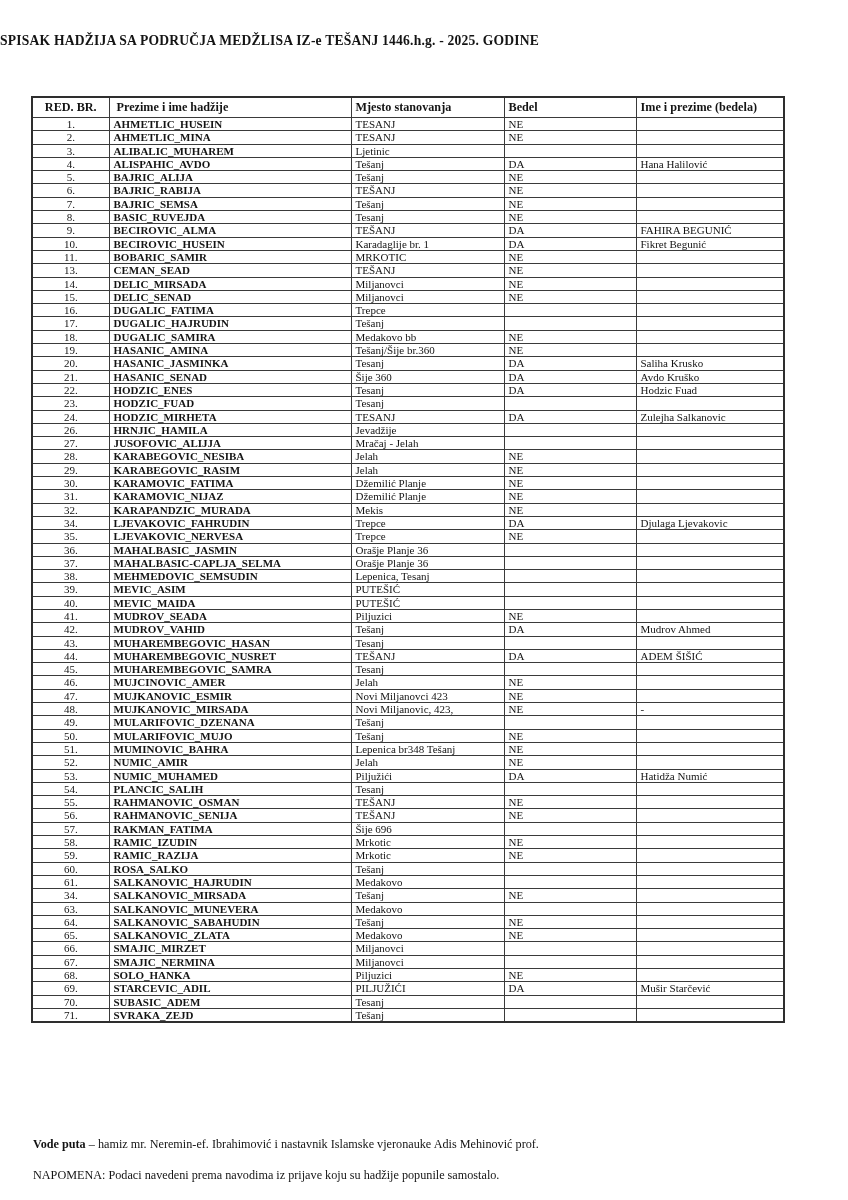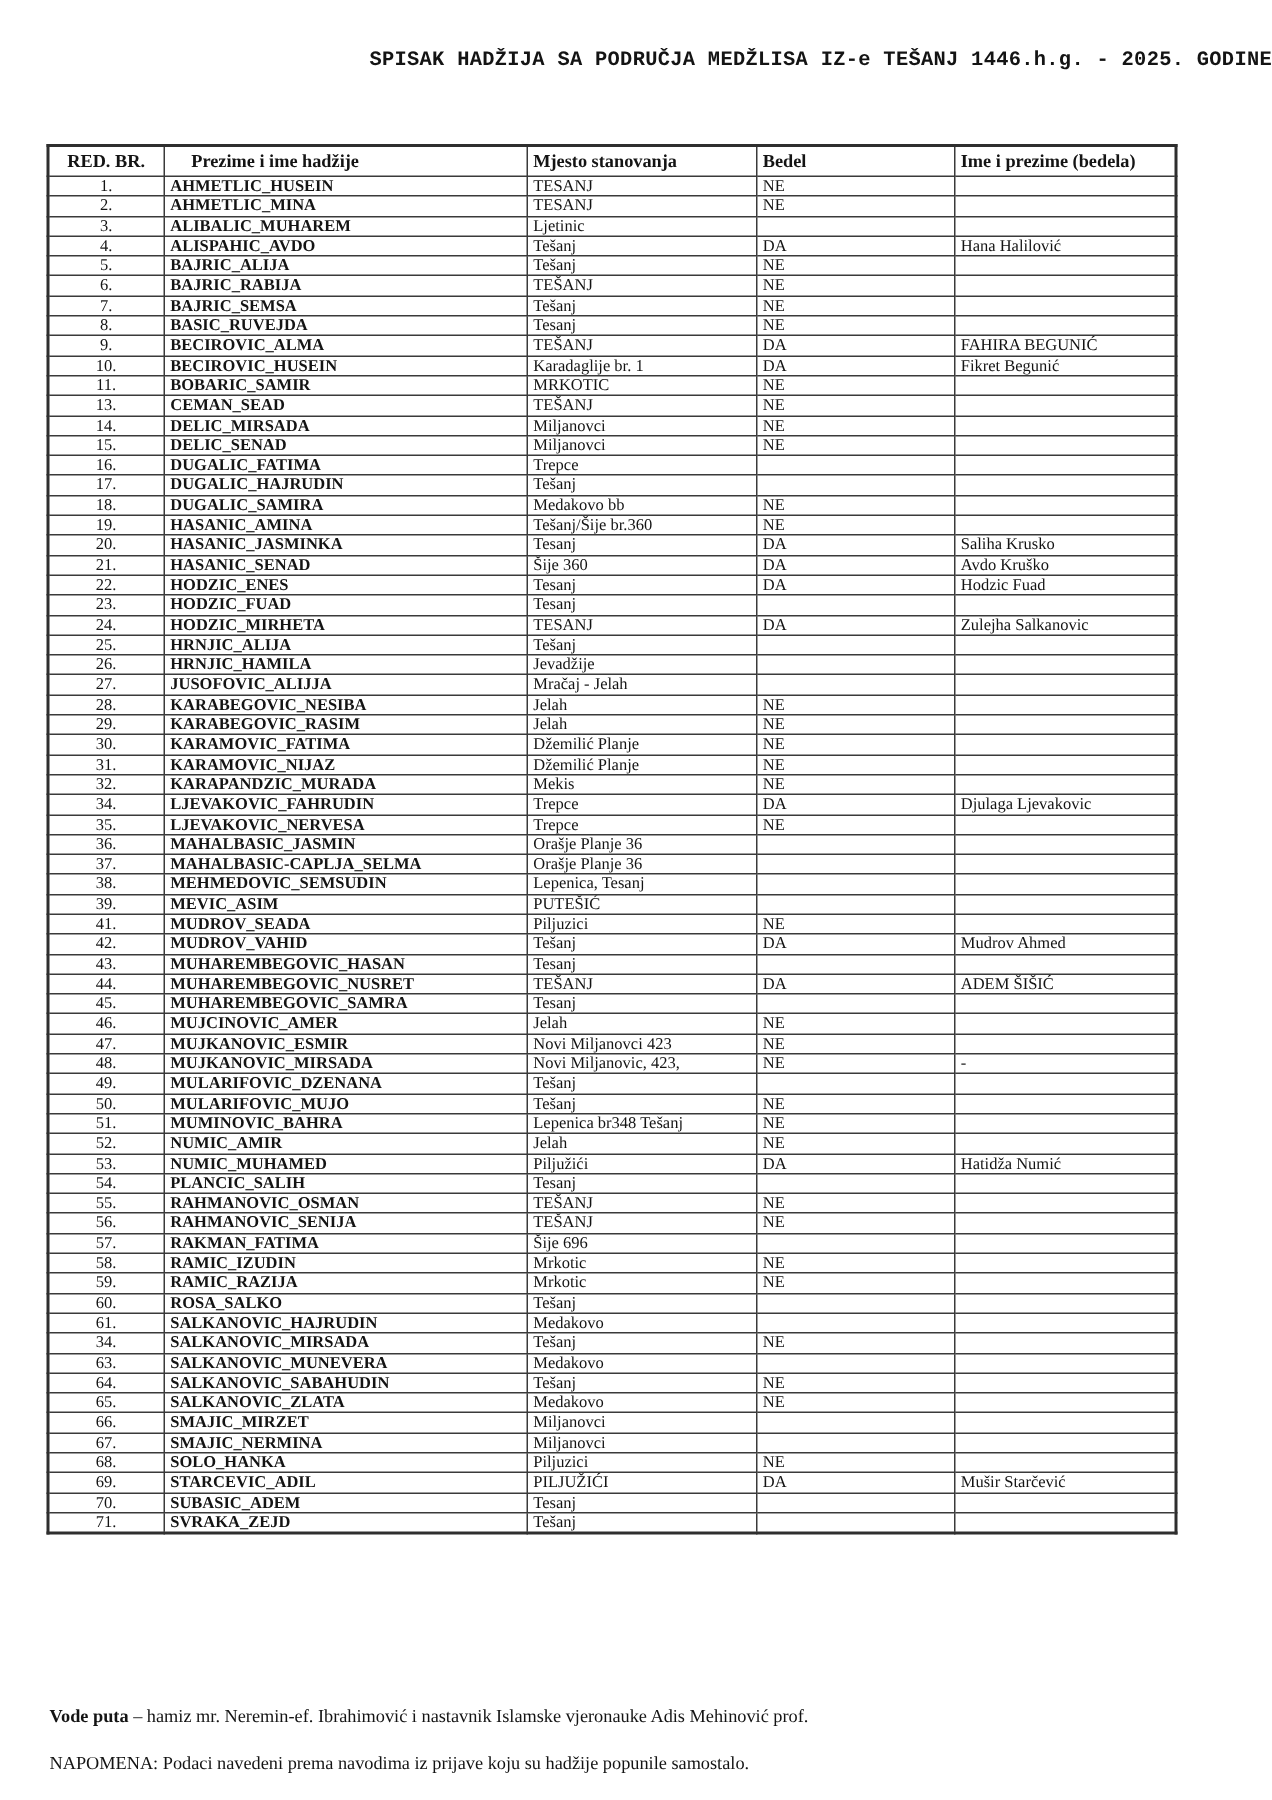--- a/index.html
+++ b/index.html
@@ -13,26 +13,25 @@
     color: #141414;
   }
   .page {
     position: relative;
     width: 848px;
     height: 1200px;
     background: #ffffff;
   }
   .doc-title {
     margin-top: 33px;
-    text-align: right;
+    text-align: left;
     font-weight: bold;
     font-size: 13.6px;
     letter-spacing: 0.2px;
     line-height: 16px;
-    font-family: Liberation Mono, monospace;
   }
   table.hadzije {
     position: absolute;
     left: 31px;
     top: 63px;
     width: 754px;
     border-collapse: collapse;
     table-layout: fixed;
     border: 2px solid #2e2e2e;
   }
@@ -44,21 +43,21 @@
     vertical-align: middle;
   }
   table.hadzije th {
     font-size: 12.2px;
     font-weight: bold;
     text-align: left;
     height: 19px;
     line-height: 19px;
   }
   table.hadzije th.col-num { text-align: center; }
-  table.hadzije th.col-name { padding-left: 18px; }
+  table.hadzije th.col-name { padding-left: 7px; }
   table.hadzije td {
     font-size: 11px;
     height: 12.3px;
     line-height: 12.3px;
   }
   td.col-num { text-align: center; font-size: 10.5px; }
   td.col-name { font-weight: bold; padding-left: 9px; font-size: 11.3px; }
   td.col-place { padding-left: 5px; }
   td.col-bedel { padding-left: 5px; }
   td.col-bedela { padding-left: 5px; }
@@ -256,27 +255,20 @@
           <td class="col-bedela"></td>
         </tr>
         <tr>
           <td class="col-num">24.</td>
           <td class="col-name">HODZIC_MIRHETA</td>
           <td class="col-place">TESANJ</td>
           <td class="col-bedel">DA</td>
           <td class="col-bedela">Zulejha Salkanovic</td>
         </tr>
         <tr>
-          <td class="col-num">25.</td>
-          <td class="col-name">HRNJIC_ALIJA</td>
-          <td class="col-place">Tešanj</td>
-          <td class="col-bedel"></td>
-          <td class="col-bedela"></td>
-        </tr>
-        <tr>
           <td class="col-num">26.</td>
           <td class="col-name">HRNJIC_HAMILA</td>
           <td class="col-place">Jevadžije</td>
           <td class="col-bedel"></td>
           <td class="col-bedela"></td>
         </tr>
         <tr>
           <td class="col-num">27.</td>
           <td class="col-name">JUSOFOVIC_ALIJJA</td>
           <td class="col-place">Mračaj - Jelah</td>
@@ -349,20 +341,27 @@
         <tr>
           <td class="col-num">38.</td>
           <td class="col-name">MEHMEDOVIC_SEMSUDIN</td>
           <td class="col-place">Lepenica, Tesanj</td>
           <td class="col-bedel"></td>
           <td class="col-bedela"></td>
         </tr>
         <tr>
           <td class="col-num">39.</td>
           <td class="col-name">MEVIC_ASIM</td>
+          <td class="col-place">PUTEŠIĆ</td>
+          <td class="col-bedel"></td>
+          <td class="col-bedela"></td>
+        </tr>
+        <tr>
+          <td class="col-num">40.</td>
+          <td class="col-name">MEVIC_MAIDA</td>
           <td class="col-place">PUTEŠIĆ</td>
           <td class="col-bedel"></td>
           <td class="col-bedela"></td>
         </tr>
         <tr>
           <td class="col-num">41.</td>
           <td class="col-name">MUDROV_SEADA</td>
           <td class="col-place">Piljuzici</td>
           <td class="col-bedel">NE</td>
           <td class="col-bedela"></td>

